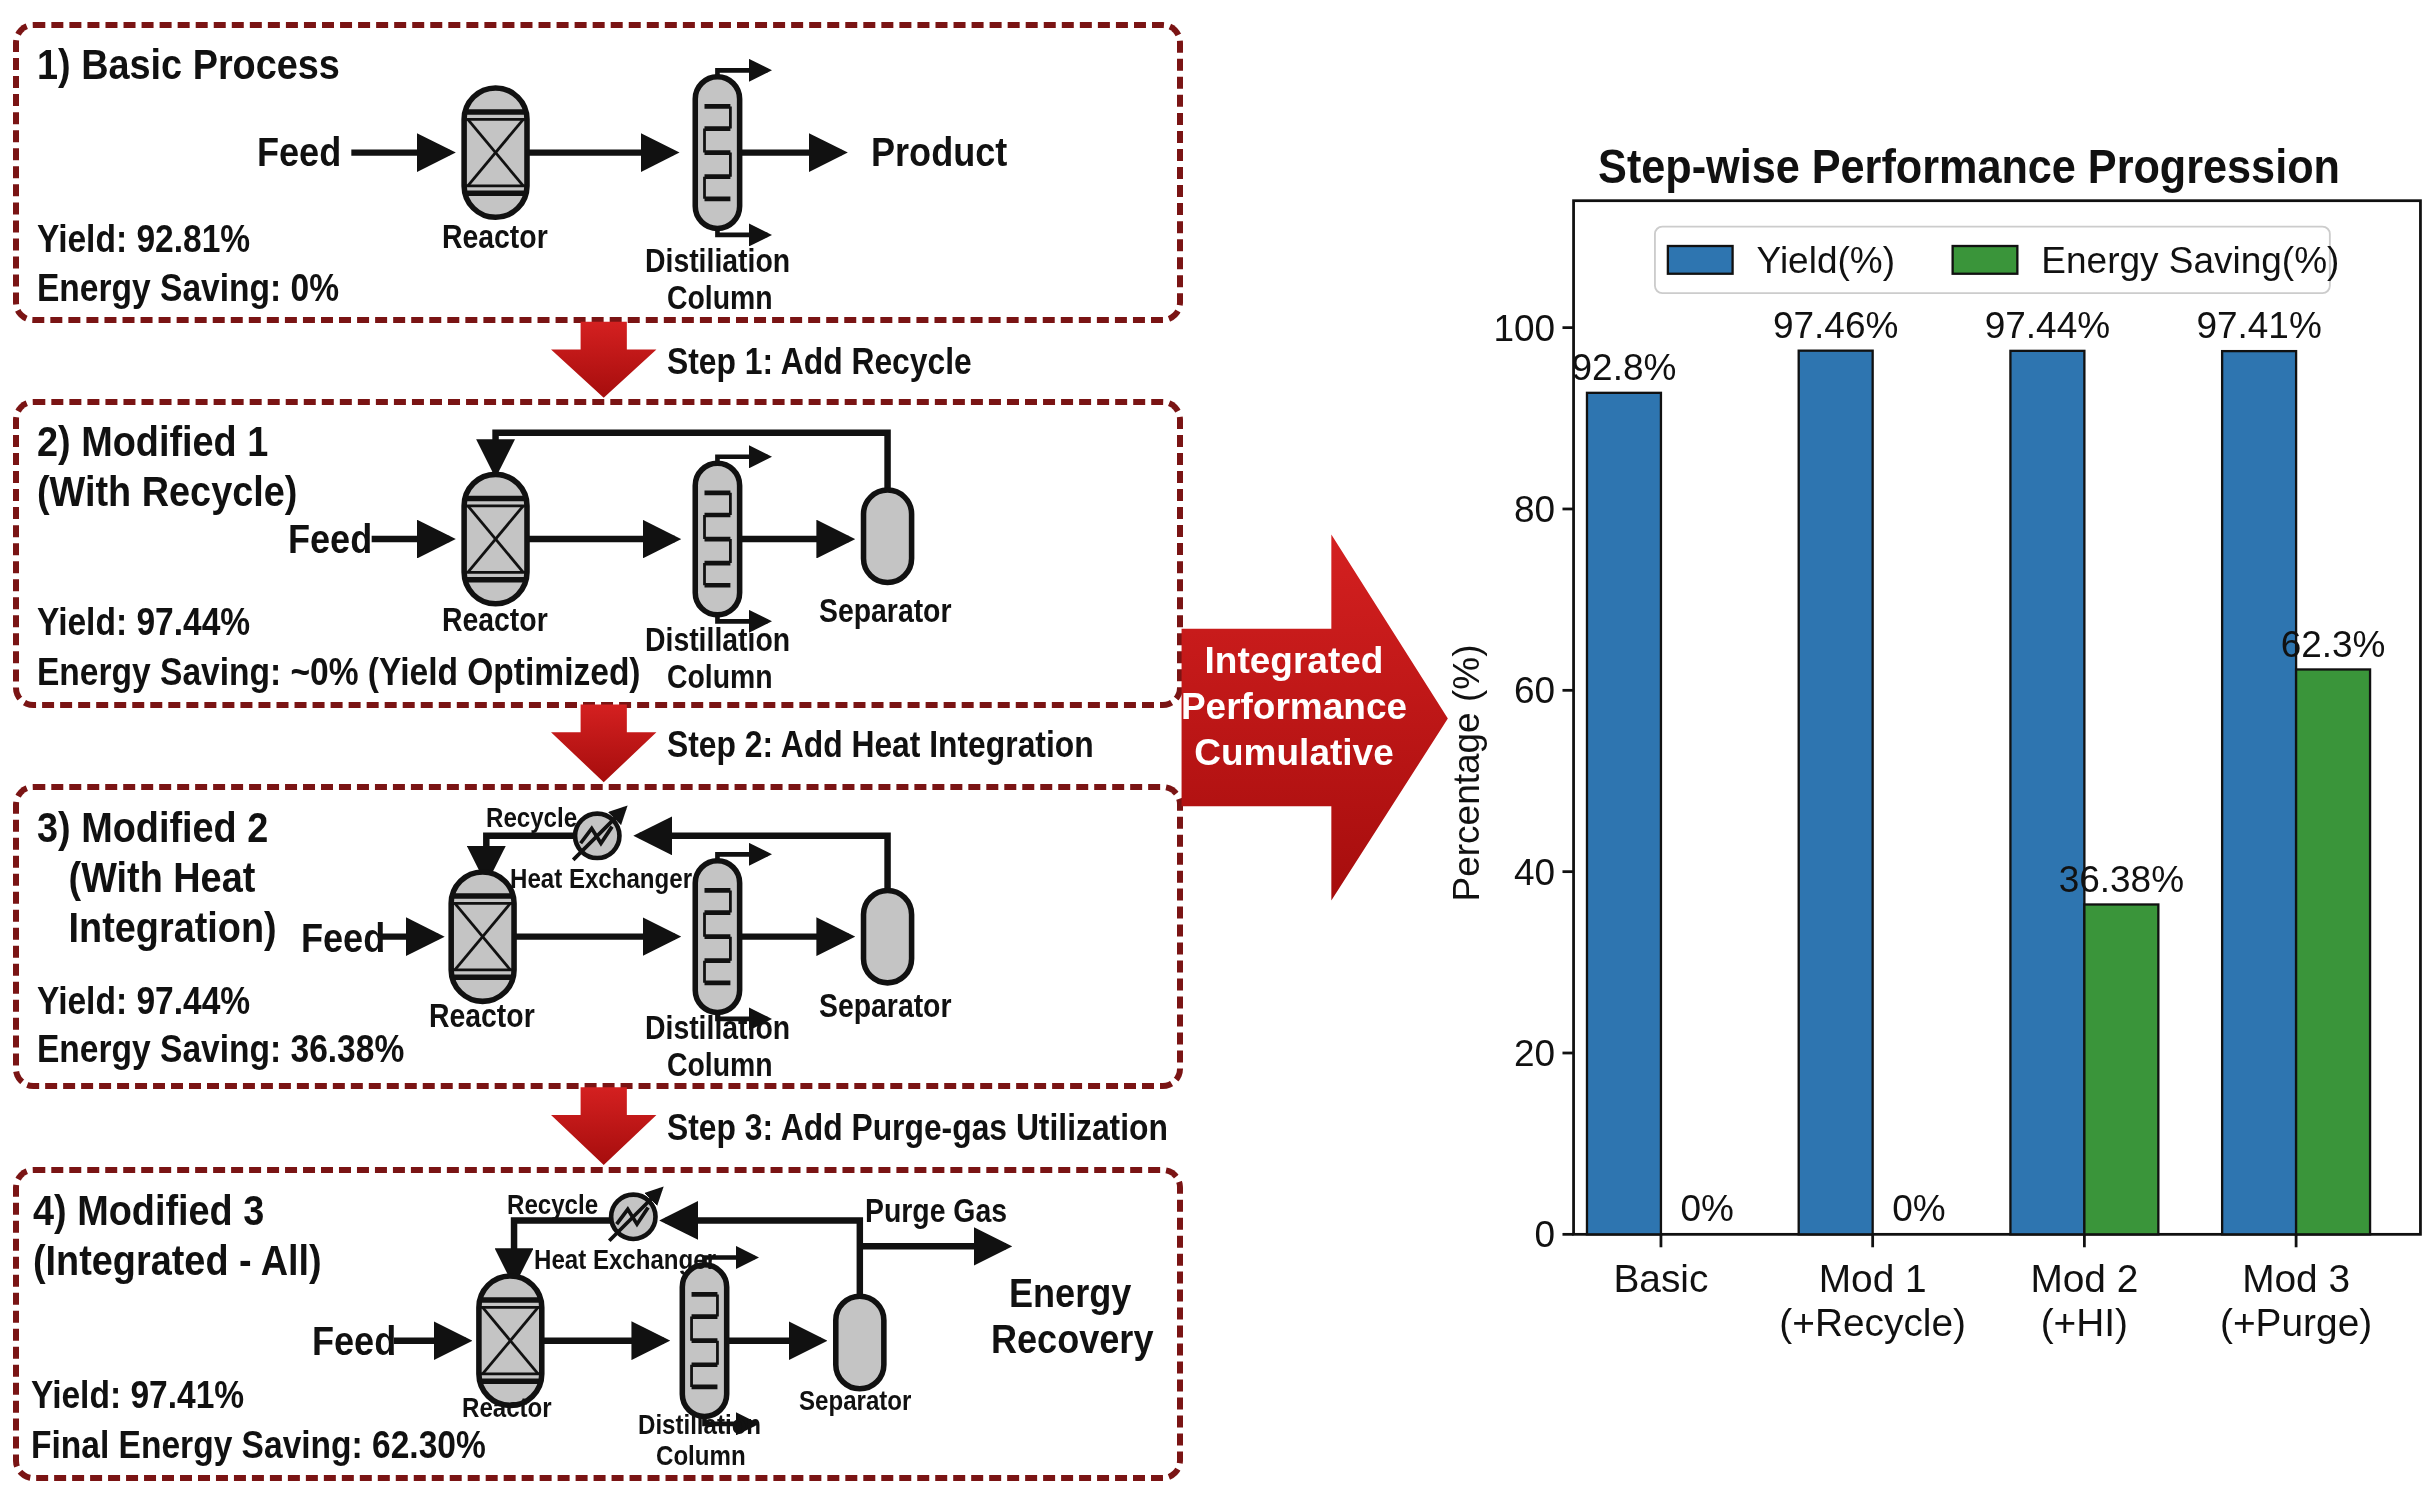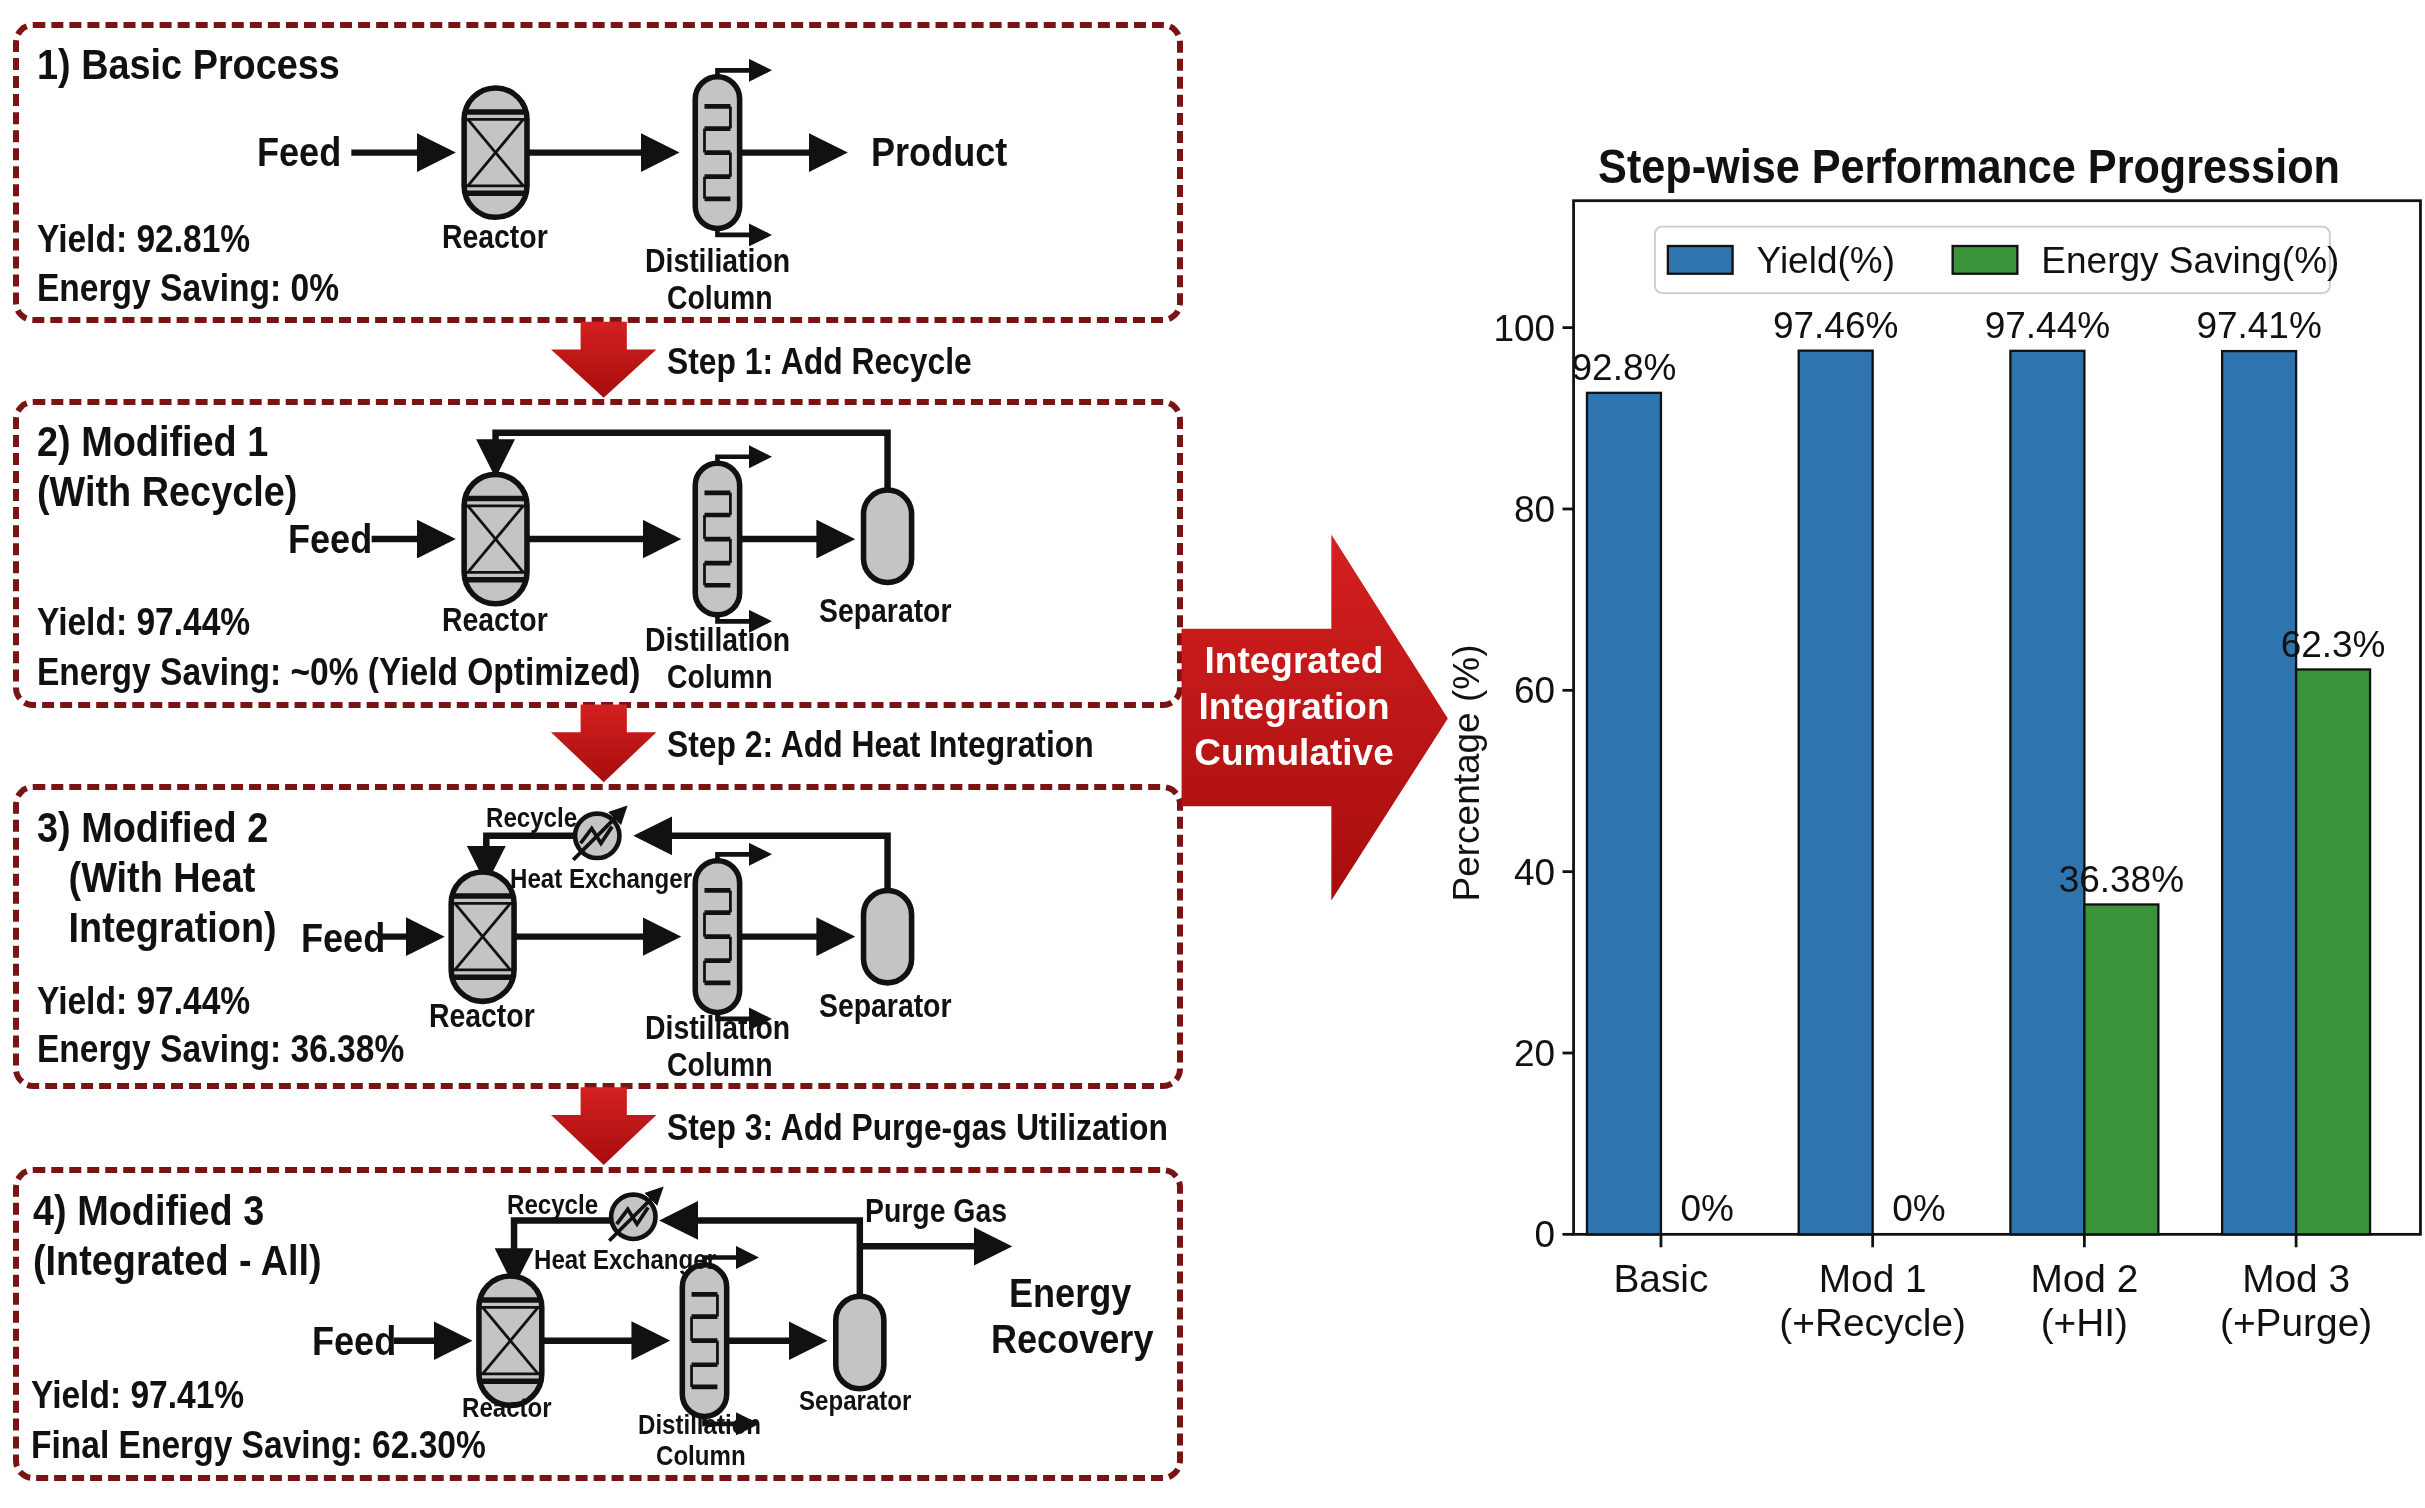--- a/index.html
+++ b/index.html
@@ -184,21 +184,21 @@
 <div class="big" style="left:991px;top:1316px;">Recovery</div>
 <div class="lbl-sm" style="left:462px;top:1392px;">Reactor</div>
 <div class="lbl-sm" style="left:638px;top:1409px;">Distillation</div>
 <div class="lbl-sm" style="left:656px;top:1440px;">Column</div>
 <div class="lbl-sm" style="left:799px;top:1385px;">Separator</div>
 <div class="stat" style="left:31px;top:1370px;">Yield: 97.41%</div>
 <div class="stat" style="left:31px;top:1420px;">Final Energy Saving: 62.30%</div>
 
 <div class="cum-text">
   <div>Integrated</div>
-  <div>Integration</div>
+  <div>Performance</div>
   <div>Cumulative</div>
 </div>
 
 <div class="chart-title">Step-wise Performance Progression</div>
 <svg class="chart" id="chart" width="2426" height="1509" viewBox="0 0 2624 1632">
     <rect x="1702" y="217" width="916" height="1118" fill="none" stroke="#111" stroke-width="3"></rect>
     <line x1="1690" x2="1702" y1="1335" y2="1335" stroke="#111" stroke-width="3"></line>
     <text x="1682" y="1349" text-anchor="end" font-size="40" font-family="&quot;Liberation Sans&quot;, sans-serif" fill="#111">0</text>
     <line x1="1690" x2="1702" y1="1138.859649122807" y2="1138.859649122807" stroke="#111" stroke-width="3"></line>
     <text x="1682" y="1152.859649122807" text-anchor="end" font-size="40" font-family="&quot;Liberation Sans&quot;, sans-serif" fill="#111">20</text>

